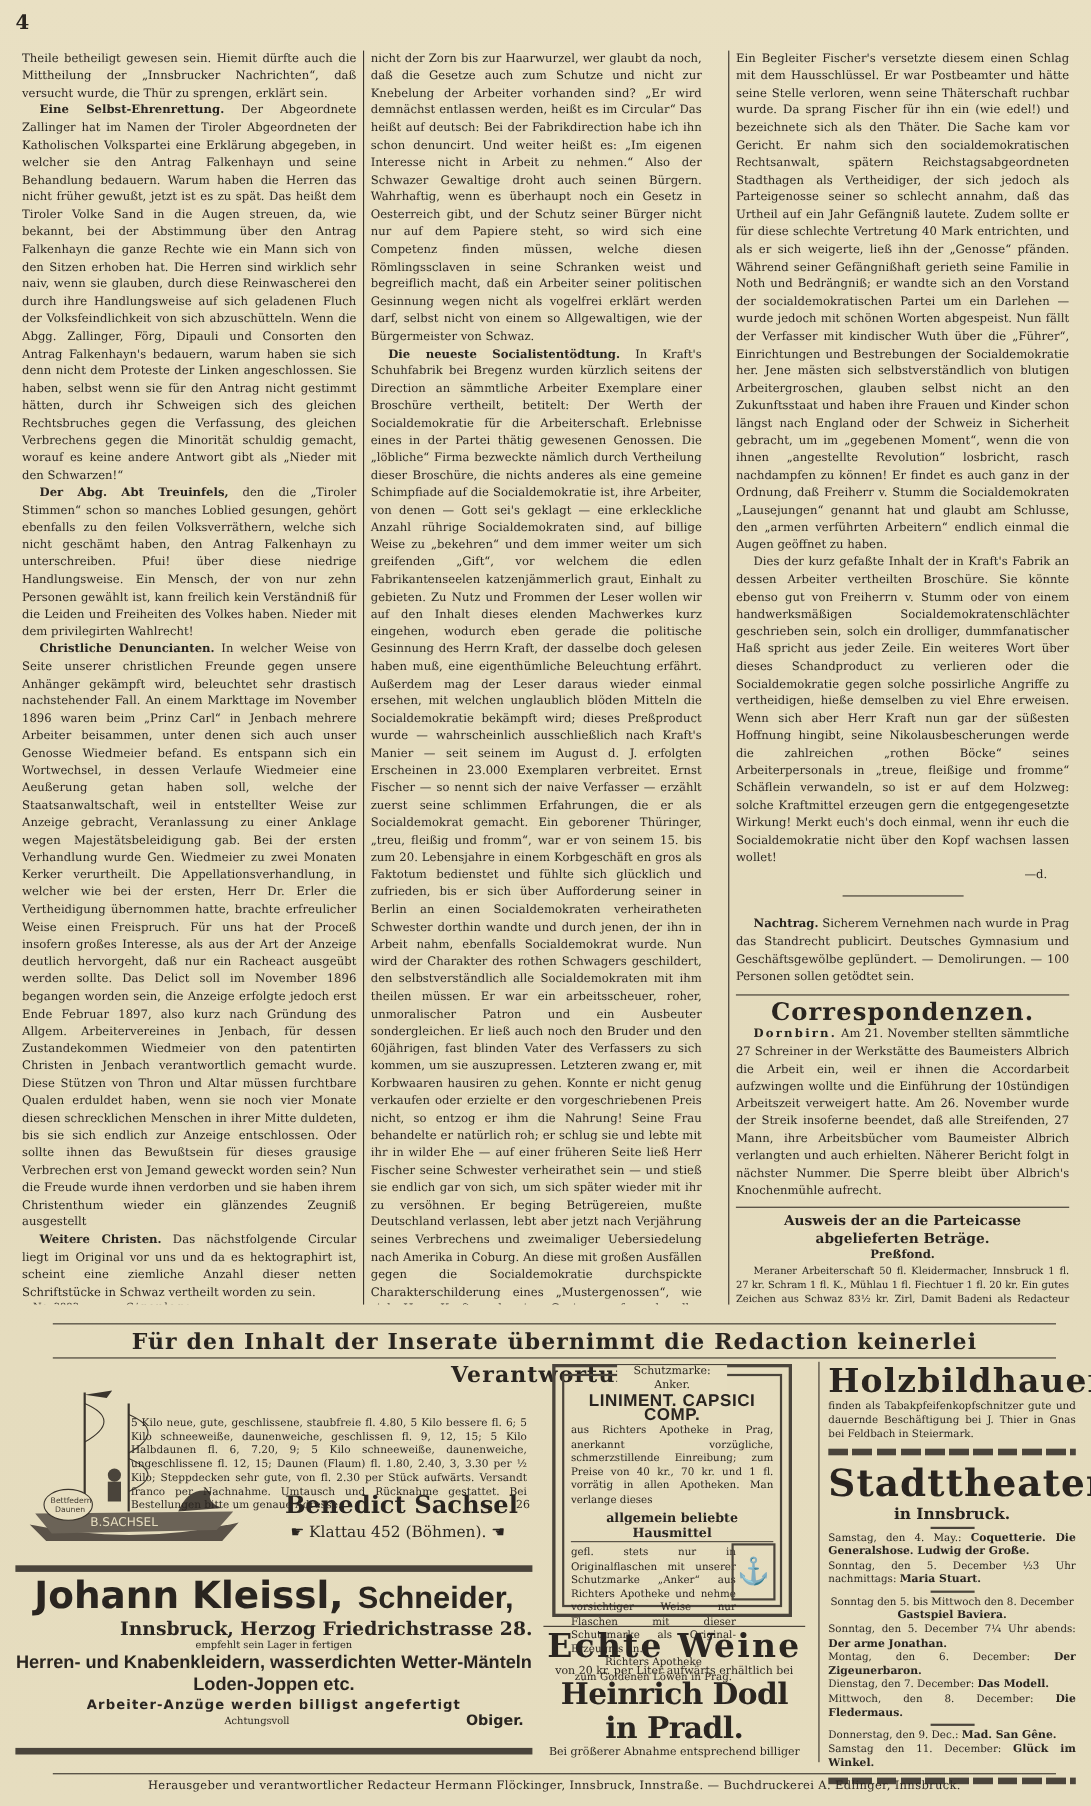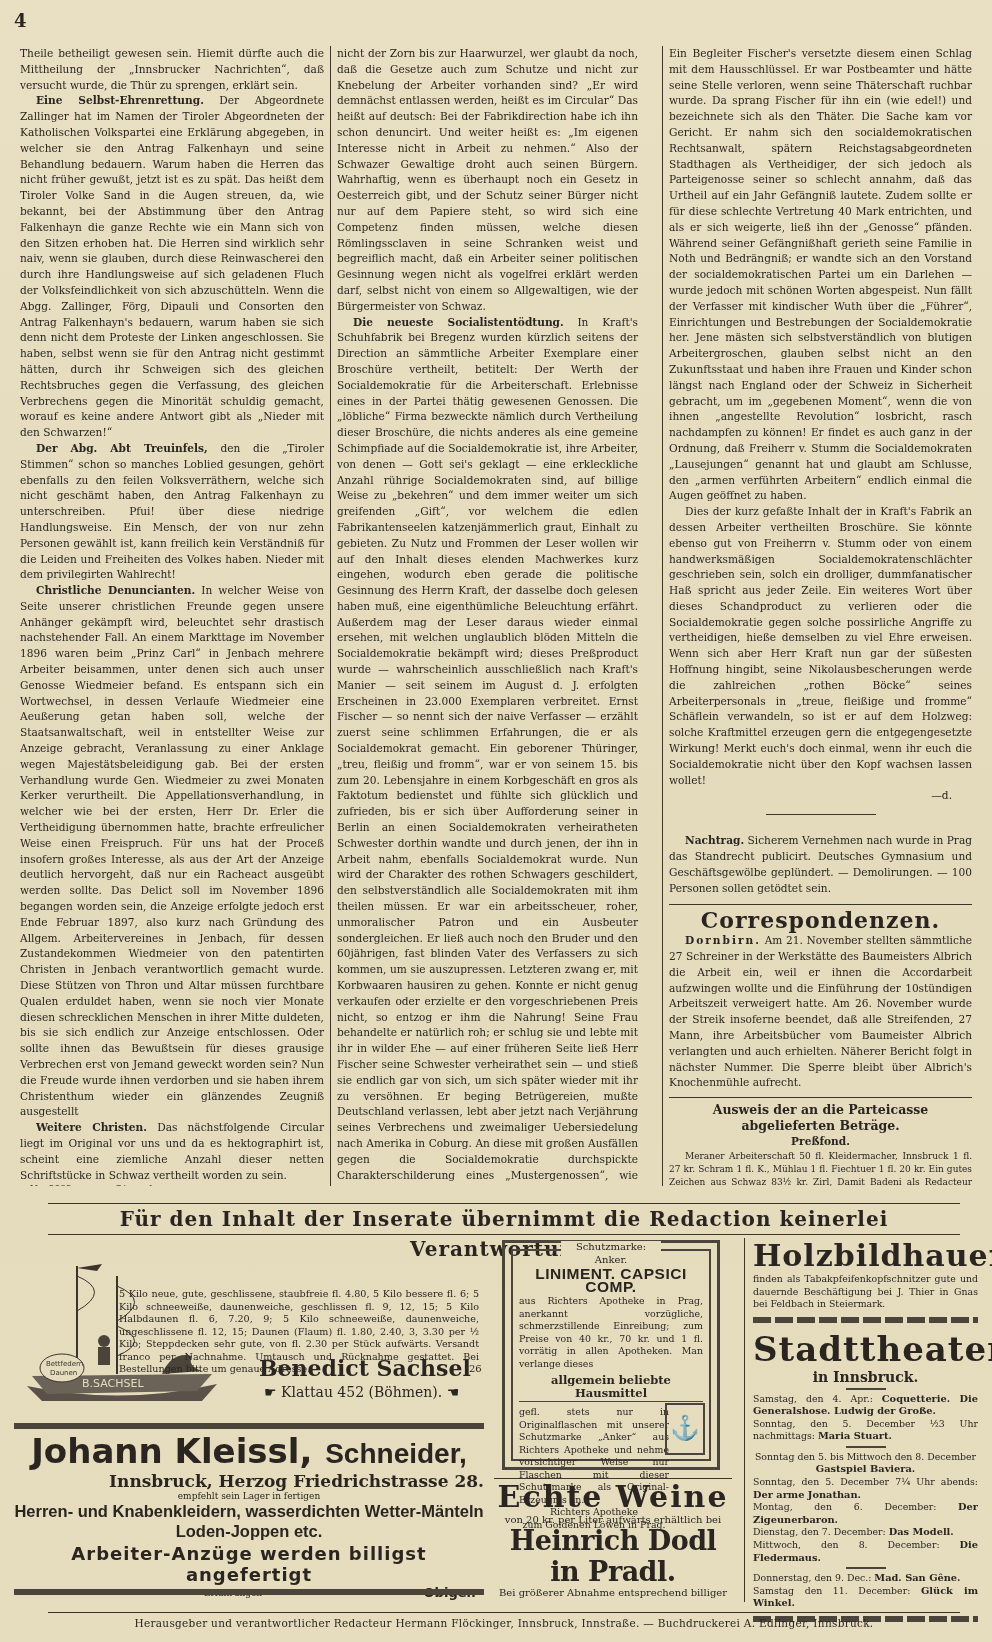--- a/index.html
+++ b/index.html
@@ -30,21 +30,21 @@
   .ad1 .sig{position:absolute;left:245px;top:117px;font-size:22px;font-weight:bold;}
   .ad1 .addr{position:absolute;left:250px;top:146px;font-size:14px;}
   .ad1 .num{position:absolute;left:455px;top:125px;font-size:10px;}
   .ship{position:absolute;left:8px;top:18px;width:200px;height:150px;}
   .ad2{left:0;top:185px;width:470px;height:180px;border-top:6px solid #4a443b;}
   .ad2 .t1{text-align:center;font-family:"DejaVu Sans",sans-serif;font-weight:900;font-size:34px;margin-top:2px;letter-spacing:1px;}
   .ad2 .t1 span{font-family:"Liberation Sans",sans-serif;font-size:28px;font-weight:bold;letter-spacing:0;}
   .ad2 .t2{text-align:right;font-size:17px;font-weight:bold;}
   .ad2 .t3{text-align:center;font-size:9px;}
   .ad2 .t4{text-align:center;font-family:"Liberation Sans",sans-serif;font-weight:bold;font-size:16.5px;line-height:20px;}
-  .ad2 .t5{text-align:center;font-family:"DejaVu Sans",sans-serif;font-weight:900;font-size:18px;letter-spacing:1px;margin-top:2px;}
+  .ad2 .t5{text-align:center;font-family:"DejaVu Sans",sans-serif;font-weight:900;font-size:12px;letter-spacing:1px;margin-top:2px;}
   .ad2 .t6{position:relative;height:16px;font-size:9px;}
   .ad2 .t6 .l{position:absolute;left:190px;top:3px;}
   .ad2 .t6 .r{position:absolute;right:8px;top:0;font-family:"DejaVu Sans",sans-serif;font-weight:900;font-size:13px;}
   .ad2 .bottombar{position:absolute;left:0;bottom:8px;width:470px;border-top:6px solid #4a443b;}
   .ad3{left:488px;top:2px;width:218px;height:230px;border:3px solid #4a443b;padding:6px;}
   .ad3 .inner{border:2px solid #4a443b;height:100%;box-sizing:border-box;padding:4px 6px;font-size:9.4px;line-height:12.5px;text-align:justify;position:relative;}
   .ad3 .mark{text-align:center;font-size:10px;margin-top:-14px;background:#e6ddbf;width:100px;margin-left:auto;margin-right:auto;}
   .ad3 .t{text-align:center;font-family:"Liberation Sans",sans-serif;font-weight:bold;font-size:15.5px;letter-spacing:.5px;margin:2px 0;}
   .ad3 .hm{text-align:center;font-weight:bold;font-size:11.5px;border-bottom:1px solid #4a443b;margin:4px 0;padding-bottom:2px;}
   .ad3 .anchor{position:absolute;right:4px;bottom:4px;width:36px;height:48px;border:2px solid #4a443b;text-align:center;font-size:24px;line-height:46px;}
@@ -142,21 +142,21 @@
     </div>
 
     <div class="ad ad2">
       <div class="t1"><span style="font-family:'DejaVu Sans',sans-serif;font-size:34px;font-weight:900;">Johann Kleissl,</span> <span>Schneider,</span></div>
       <div class="t2">Innsbruck, Herzog Friedrichstrasse 28.</div>
       <div class="t3">empfehlt sein Lager in fertigen</div>
       <div class="t4">Herren- und Knabenkleidern, wasserdichten Wetter-Mänteln</div>
       <div class="t4">Loden-Joppen etc.</div>
       <div class="t5">Arbeiter-Anzüge werden billigst angefertigt</div>
       <div class="t6">
-          <span class="l">Erfahrungen</span>
+          <span class="l">Achtungsvoll</span>
           <span class="r">Obiger.</span>
         </div>
       <div class="bottombar"></div>
     </div>
 
     <div class="ad ad3">
       <div class="inner">
         <div class="mark">Schutzmarke: Anker.</div>
         <div class="t">LINIMENT. CAPSICI COMP.</div>
         <div>aus Richters Apotheke in Prag, anerkannt vorzügliche, schmerzstillende Einreibung; zum Preise von 40 kr., 70 kr. und 1 fl. vorrätig in allen Apotheken. Man verlange dieses</div>
@@ -176,21 +176,21 @@
     </div>
 
     <div class="ad ad5">
       <div class="t1">Holzbildhauer</div>
       <div class="t2">finden als Tabakpfeifenkopfschnitzer gute und dauernde Beschäftigung bei J. Thier in Gnas bei Feldbach in Steiermark.</div>
       <div class="bar"></div>
       <div class="t3">Stadttheater</div>
       <div class="t4">in Innsbruck.</div>
       <div class="sep"></div>
       <div class="prog">
-        <div><span>Samstag, den 4. Apr.:</span> <b>Coquetterie. Die Generalshose. Ludwig der Große.</b></div>
+        <div><span>Samstag, den 4. May.:</span> <b>Coquetterie. Die Generalshose. Ludwig der Große.</b></div>
         <div><span>Sonntag, den 5. December ½3 Uhr nachmittags:</span> <b>Maria Stuart.</b></div>
         <div class="sep"></div>
         <div class="c"><span>Sonntag den 5. bis Mittwoch den 8. December</span> <b>Gastspiel Baviera.</b></div>
         <div><span>Sonntag, den 5. December 7¼ Uhr abends:</span> <b>Der arme Jonathan.</b></div>
         <div><span>Montag, den 6. December:</span> <b>Der Zigeunerbaron.</b></div>
         <div><span>Dienstag, den 7. December:</span> <b>Das Modell.</b></div>
         <div><span>Mittwoch, den 8. December:</span> <b>Die Fledermaus.</b></div>
         <div class="sep"></div>
         <div><span>Donnerstag, den 9. Dec.:</span> <b>Mad. San Gêne.</b></div>
         <div><span>Samstag den 11. December:</span> <b>Glück im Winkel.</b></div>

